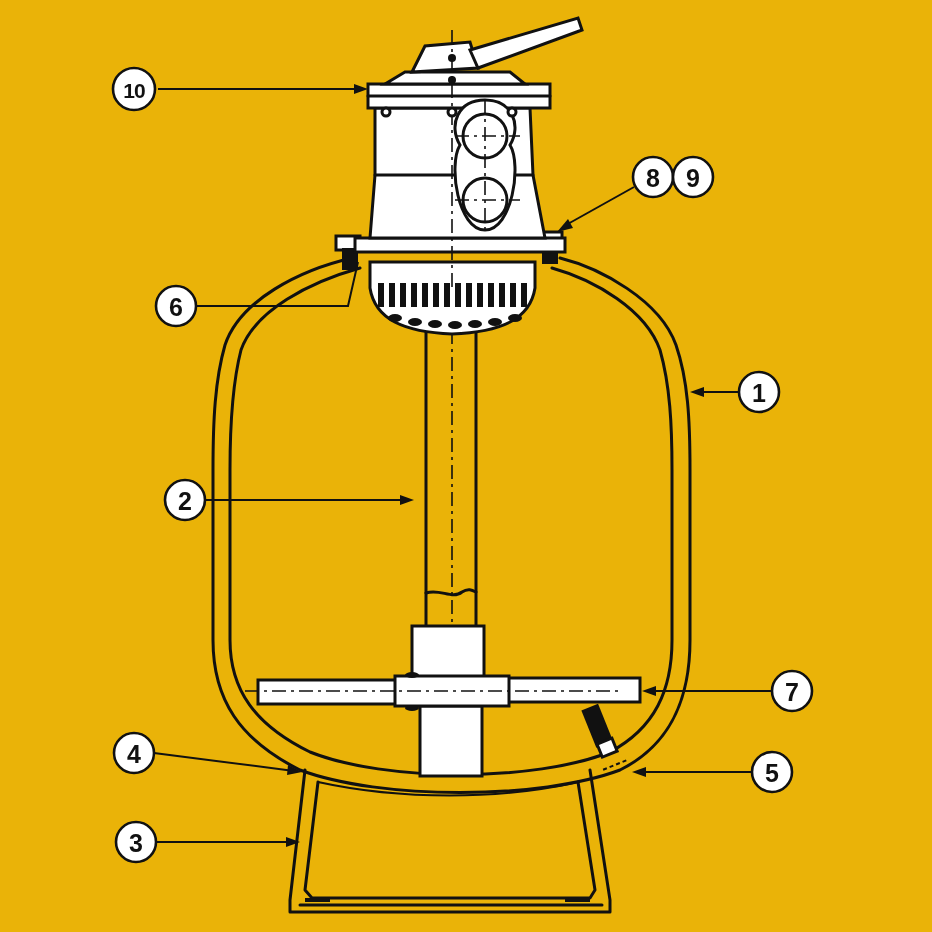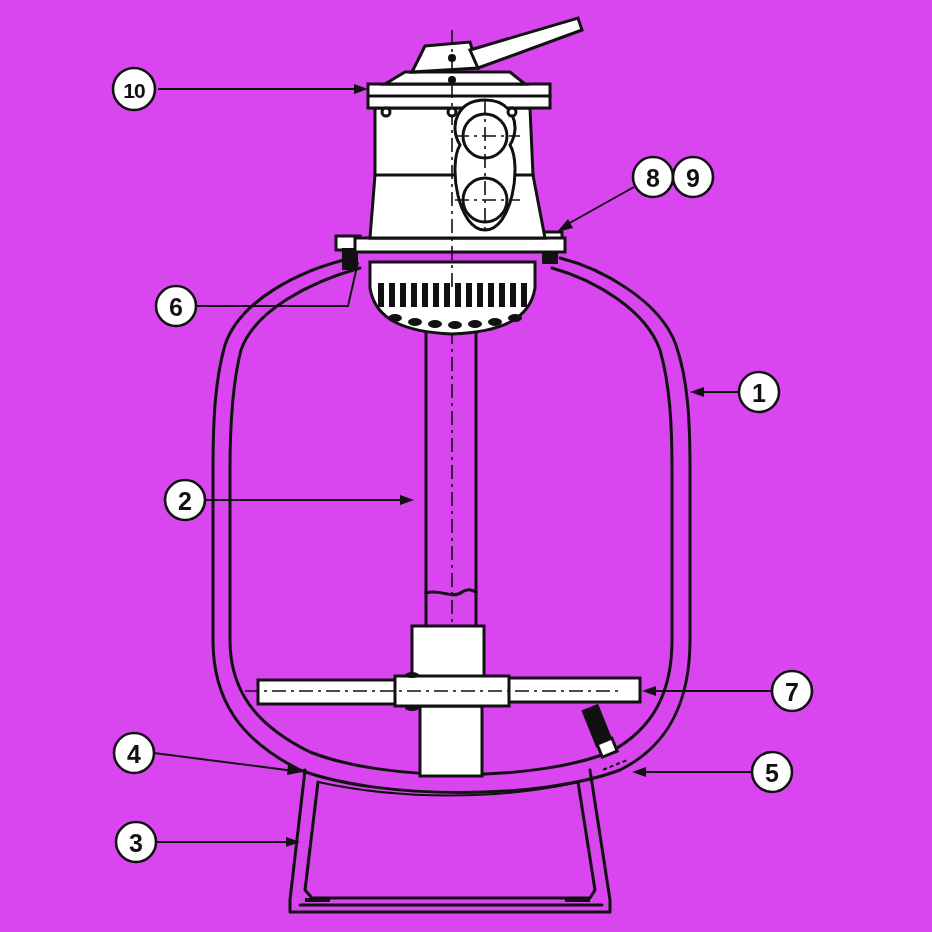--- a/index.html
+++ b/index.html
@@ -1,17 +1,17 @@
 <!DOCTYPE html>
 <html><head>
   <meta charset="utf-8">
   <style>
     html, body { margin: 0; padding: 0; background: #ffffff; }
     body { width: 932px; height: 932px; overflow: hidden; font-family: "Liberation Sans", sans-serif; }
-    #stage { position: relative; width: 932px; height: 932px; background: #d946ef; }
+    #stage { position: relative; width: 932px; height: 932px; background: #eab308; }
     svg { position: absolute; left: 0; top: 0; }
     .ln { fill: none; stroke: #111; stroke-width: 3; stroke-linejoin: round; stroke-linecap: round; }
     .thin { fill: none; stroke: #111; stroke-width: 2; }
     .dash { fill: none; stroke: #111; stroke-width: 1.6; stroke-dasharray: 14 5 3 5; }
     .fillw { fill: #fff; stroke: #111; stroke-width: 3; }
     .fillk { fill: #111; stroke: none; }
     .leader { stroke: #111; stroke-width: 2; fill: none; }
     .callout-circle { fill: #fff; stroke: #111; stroke-width: 2.6; }
     .callout-text { font-family: "Liberation Sans", sans-serif; font-weight: bold; font-size: 25px; fill: #111; text-anchor: middle; dominant-baseline: central; }
     .callout-text.small { font-size: 21px; letter-spacing: -1px; }

